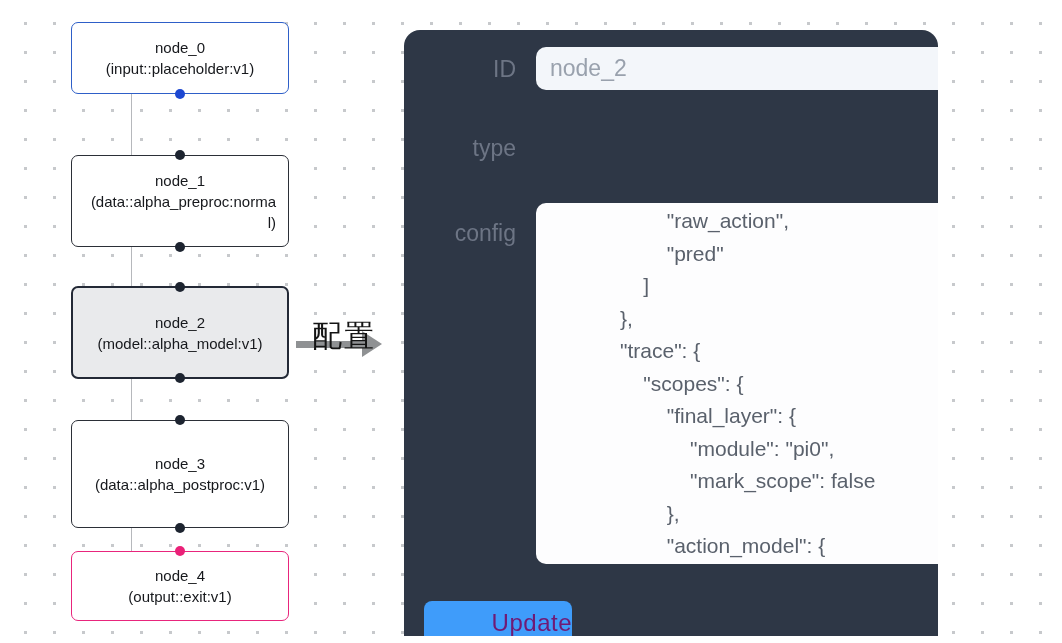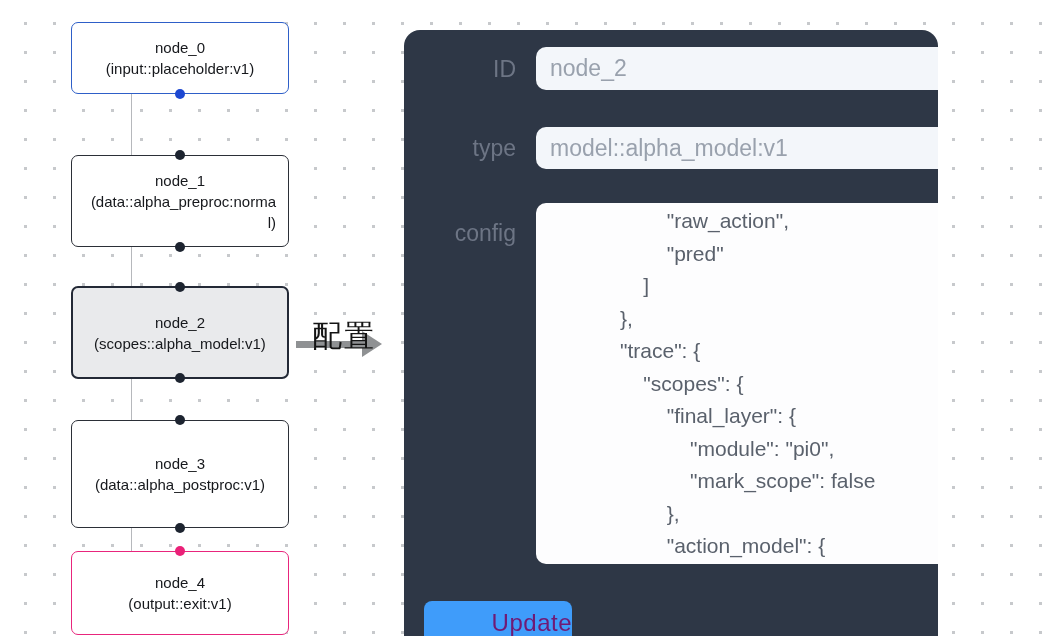--- a/index.html
+++ b/index.html
@@ -22,21 +22,21 @@
     position:absolute; left:23px; width:218px; background:#ffffff;
     border:1.5px solid #2b2f37; border-radius:7px; z-index:1;
     display:flex; flex-direction:column; align-items:center; justify-content:center;
     text-align:right; color:#16181c; font-size:15px; line-height:21px;margin-left:48px;
   }
   .flow-node .subtitle { max-width:192px; word-break:break-all; }
   .node-input    { top:22px;  height:72px; border-color:#2e5fc8; }
   .node-1        { top:155px; height:92px; }
   .node-selected { top:286px; height:93px; background:#e9eaec; border-width:2px; border-color:#232936; }
   .node-3        { top:420px; height:108px; }
-  .node-output   { top:551px; height:84px; border-color:#e8257c; }
+  .node-output   { top:551px; height:70px; border-color:#e8257c; }
   .port {
     position:absolute; left:50%; transform:translateX(-50%);
     width:10px; height:10px; border-radius:50%; background:#1d2430;
   }
   .port.top { top:-6px; } .port.bottom { bottom:-6px; }
   .port.blue { background:#1d48d2; } .port.pink { background:#ea2178; }
 
   
   .annotation {
     position:absolute; left:299px; top:300px; width:90px; text-align:center;
@@ -117,21 +117,21 @@
 
   <div class="flow-node node-1">
     <div>node_1</div>
     <div class="subtitle">(data::alpha_preproc:normal)</div>
     <span class="port top"></span>
     <span class="port bottom"></span>
   </div>
 
   <div class="flow-node node-selected">
     <div>node_2</div>
-    <div class="subtitle">(scopes::alpha_model:v1)</div>
+    <div class="subtitle">(model::alpha_model:v1)</div>
     <span class="port top"></span>
     <span class="port bottom"></span>
   </div>
 
   <div class="flow-node node-3">
     <div>node_3</div>
     <div class="subtitle">(data::alpha_postproc:v1)</div>
     <span class="port top"></span>
     <span class="port bottom"></span>
   </div>
@@ -147,21 +147,20 @@
     <div class="shaft"></div>
       <div class="head"></div>
   </div>
 
   <div class="panel">
 
     <div class="panel-label lbl-id">ID</div>
     <input class="panel-input in-id" type="text" value="node_2" style="">
 
     <div class="panel-label lbl-type">type</div>
-    <input class="panel-input in-type" type="text" value="model::alpha_model:v1" style="">
 
     <div class="panel-label lbl-config">config</div>
     <div class="editor">
       <pre>                    "raw_action",
                     "pred"
                 ]
             },
             "trace": {
                 "scopes": {
                     "final_layer": {

